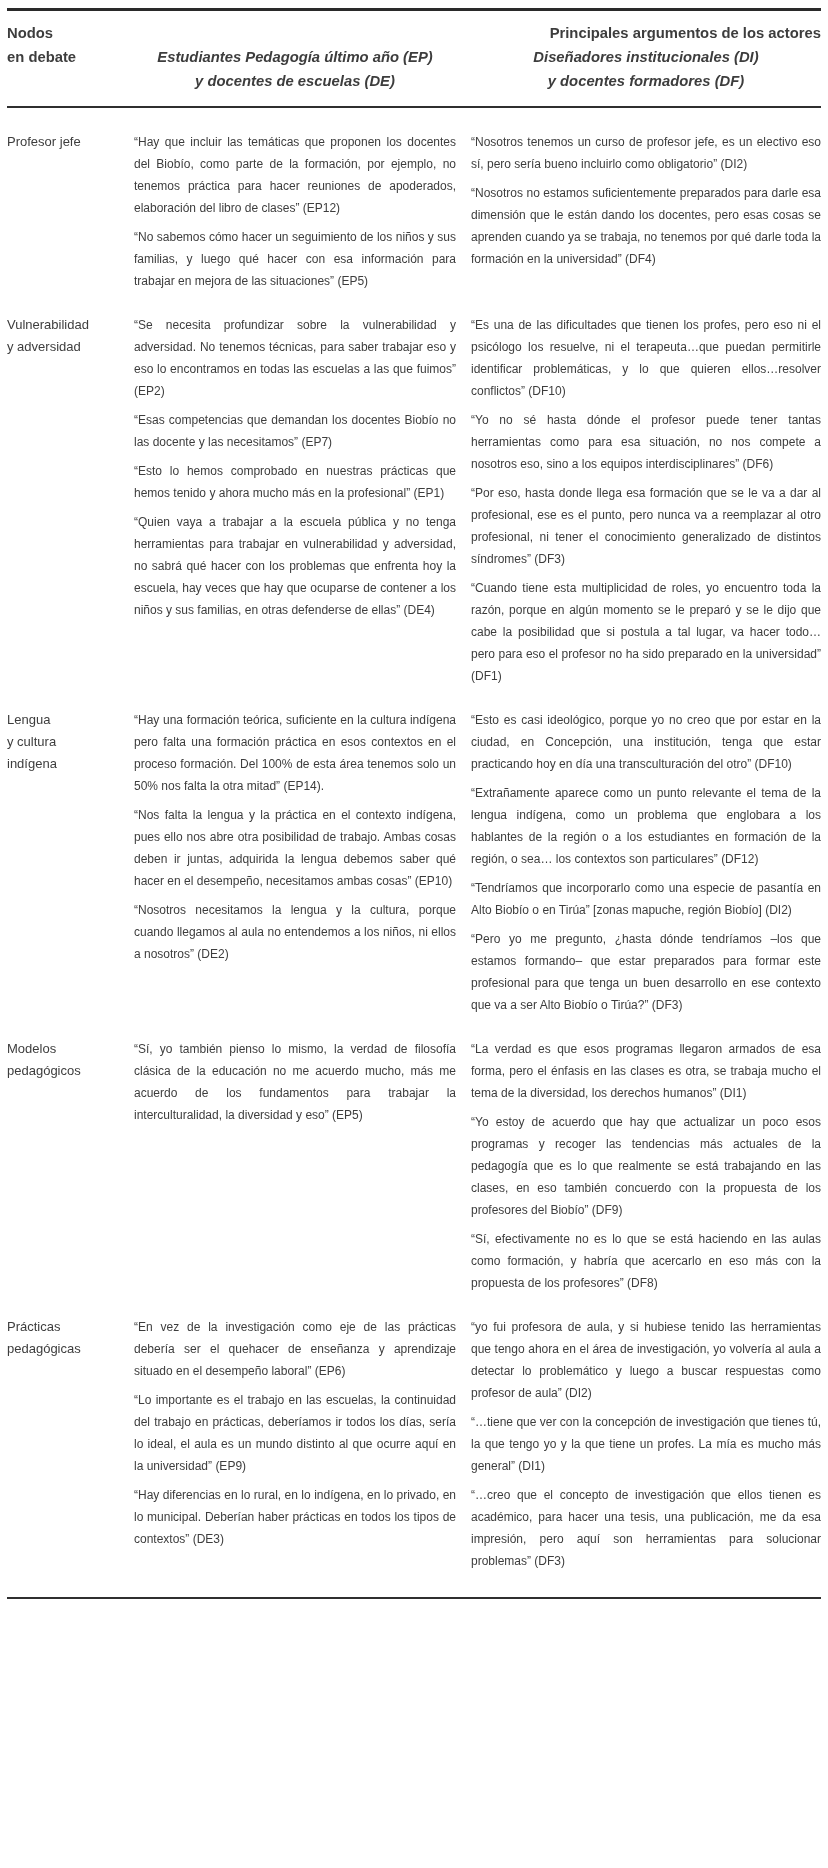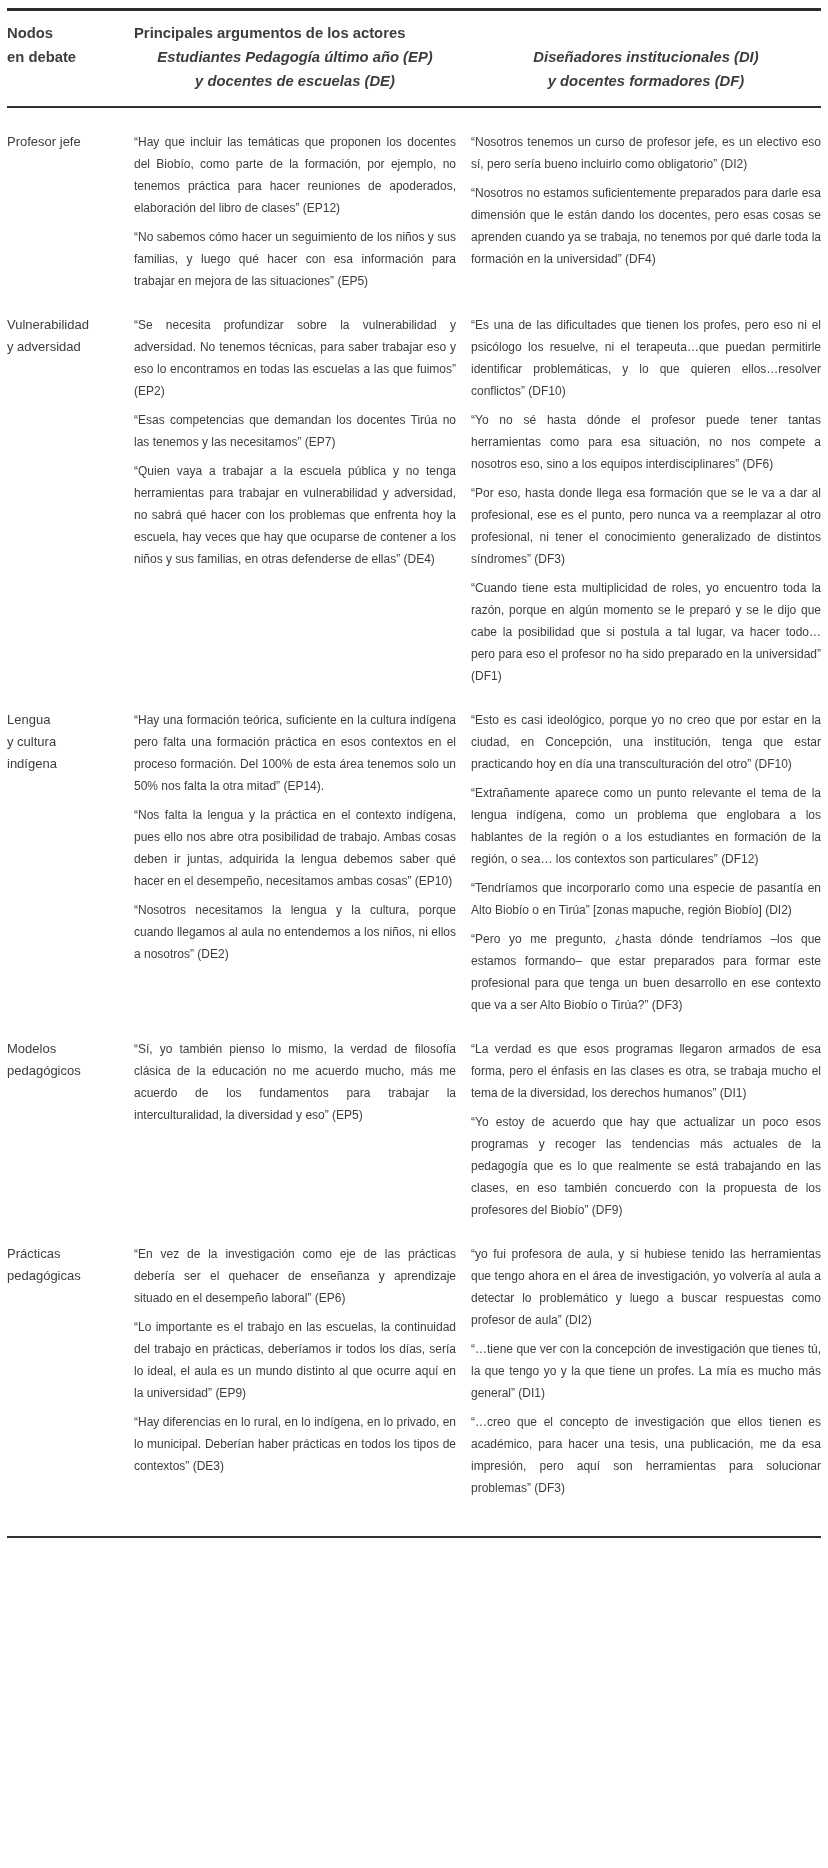--- a/index.html
+++ b/index.html
@@ -10,21 +10,21 @@
   body {
     width: 828px;
     font-family: "Liberation Sans", "DejaVu Sans", sans-serif;
     color: #3d3d3d;
     -webkit-font-smoothing: antialiased;
   }
   .table-wrap {
     margin: 8px 7px 0 7px;
     border-top: 3px solid #2a2a2a;
     border-bottom: 2px solid #2f2f2f;
-    padding-bottom: 26px;
+    padding-bottom: 14px;
   }
   
   .grid3 {
     display: grid;
     grid-template-columns: 112px 322px 350px;
     column-gap: 15px;
     align-items: start;
   }
   
   .thead {
@@ -36,21 +36,21 @@
   }
   .th-node {
     grid-column: 1;
     grid-row: 1 / span 2;
     white-space: pre-line;
     text-align: left;
   }
   .th-main {
     grid-column: 2 / 4;
     grid-row: 1;
-    text-align: left;
+    text-align: right;
   }
   .th-sub {
     grid-row: 2;
     text-align: center;
     font-style: italic;
     white-space: pre-line;
   }
   .th-sub.left  { grid-column: 2; }
   .th-sub.right { grid-column: 3; }
   
@@ -95,21 +95,22 @@
         <p class="q">“Nosotros tenemos un curso de profesor jefe, es un electivo eso sí, pero sería bueno incluirlo como obligatorio” (DI2)</p>
         <p class="q">“Nosotros no estamos suficientemente preparados para darle esa dimensión que le están dando los docentes, pero esas cosas se aprenden cuando ya se trabaja, no tenemos por qué darle toda la formación en la universidad” (DF4)</p>
       </div>
     </section>
 
     <section class="trow grid3">
       <div class="node-label">Vulnerabilidad
 y adversidad</div>
       <div class="cell">
         <p class="q">“Se necesita profundizar sobre la vulnerabilidad y adversidad. No tenemos técnicas, para saber trabajar eso y eso lo encontramos en todas las escuelas a las que fuimos” (EP2)</p>
-        <p class="q">“Esas competencias que demandan los docentes Tirúa no las tenemos y las necesitamos” (EP7)</p>
+        <p class="q">“Esas competencias que demandan los docentes Biobío no las docente y las necesitamos” (EP7)</p>
+        <p class="q">“Esto lo hemos comprobado en nuestras prácticas que hemos tenido y ahora mucho más en la profesional” (EP1)</p>
         <p class="q">“Quien vaya a trabajar a la escuela pública y no tenga herramientas para trabajar en vulnerabilidad y adversidad, no sabrá qué hacer con los problemas que enfrenta hoy la escuela, hay veces que hay que ocuparse de contener a los niños y sus familias, en otras defenderse de ellas” (DE4)</p>
       </div>
       <div class="cell">
         <p class="q">“Es una de las dificultades que tienen los profes, pero eso ni el psicólogo los resuelve, ni el terapeuta…que puedan permitirle identificar problemáticas, y lo que quieren ellos…resolver conflictos” (DF10)</p>
         <p class="q">“Yo no sé hasta dónde el profesor puede tener tantas herramientas como para esa situación, no nos compete a nosotros eso, sino a los equipos interdisciplinares” (DF6)</p>
         <p class="q">“Por eso, hasta donde llega esa formación que se le va a dar al profesional, ese es el punto, pero nunca va a reemplazar al otro profesional, ni tener el conocimiento generalizado de distintos síndromes” (DF3)</p>
         <p class="q">“Cuando tiene esta multiplicidad de roles, yo encuentro toda la razón, porque en algún momento se le preparó y se le dijo que cabe la posibilidad que si postula a tal lugar, va hacer todo… pero para eso el profesor no ha sido preparado en la universidad” (DF1)</p>
       </div>
     </section>
 
@@ -132,20 +133,21 @@
 
     <section class="trow grid3">
       <div class="node-label">Modelos
 pedagógicos</div>
       <div class="cell">
         <p class="q">“Sí, yo también pienso lo mismo, la verdad de filosofía clásica de la educación no me acuerdo mucho, más me acuerdo de los fundamentos para trabajar la interculturalidad, la diversidad y eso” (EP5)</p>
       </div>
       <div class="cell">
         <p class="q">“La verdad es que esos programas llegaron armados de esa forma, pero el énfasis en las clases es otra, se trabaja mucho el tema de la diversidad, los derechos humanos” (DI1)</p>
         <p class="q">“Yo estoy de acuerdo que hay que actualizar un poco esos programas y recoger las tendencias más actuales de la pedagogía que es lo que realmente se está trabajando en las clases, en eso también concuerdo con la propuesta de los profesores del Biobío” (DF9)</p>
+        <p class="q">“Sí, efectivamente no es lo que se está haciendo en las aulas como formación, y habría que acercarlo en eso más con la propuesta de los profesores” (DF8)</p>
       </div>
     </section>
 
     <section class="trow grid3">
       <div class="node-label">Prácticas
 pedagógicas</div>
       <div class="cell">
         <p class="q">“En vez de la investigación como eje de las prácticas debería ser el quehacer de enseñanza y aprendizaje situado en el desempeño laboral” (EP6)</p>
         <p class="q">“Lo importante es el trabajo en las escuelas, la continuidad del trabajo en prácticas, deberíamos ir todos los días, sería lo ideal, el aula es un mundo distinto al que ocurre aquí en la universidad” (EP9)</p>
         <p class="q">“Hay diferencias en lo rural, en lo indígena, en lo privado, en lo municipal. Deberían haber prácticas en todos los tipos de contextos” (DE3)</p>

